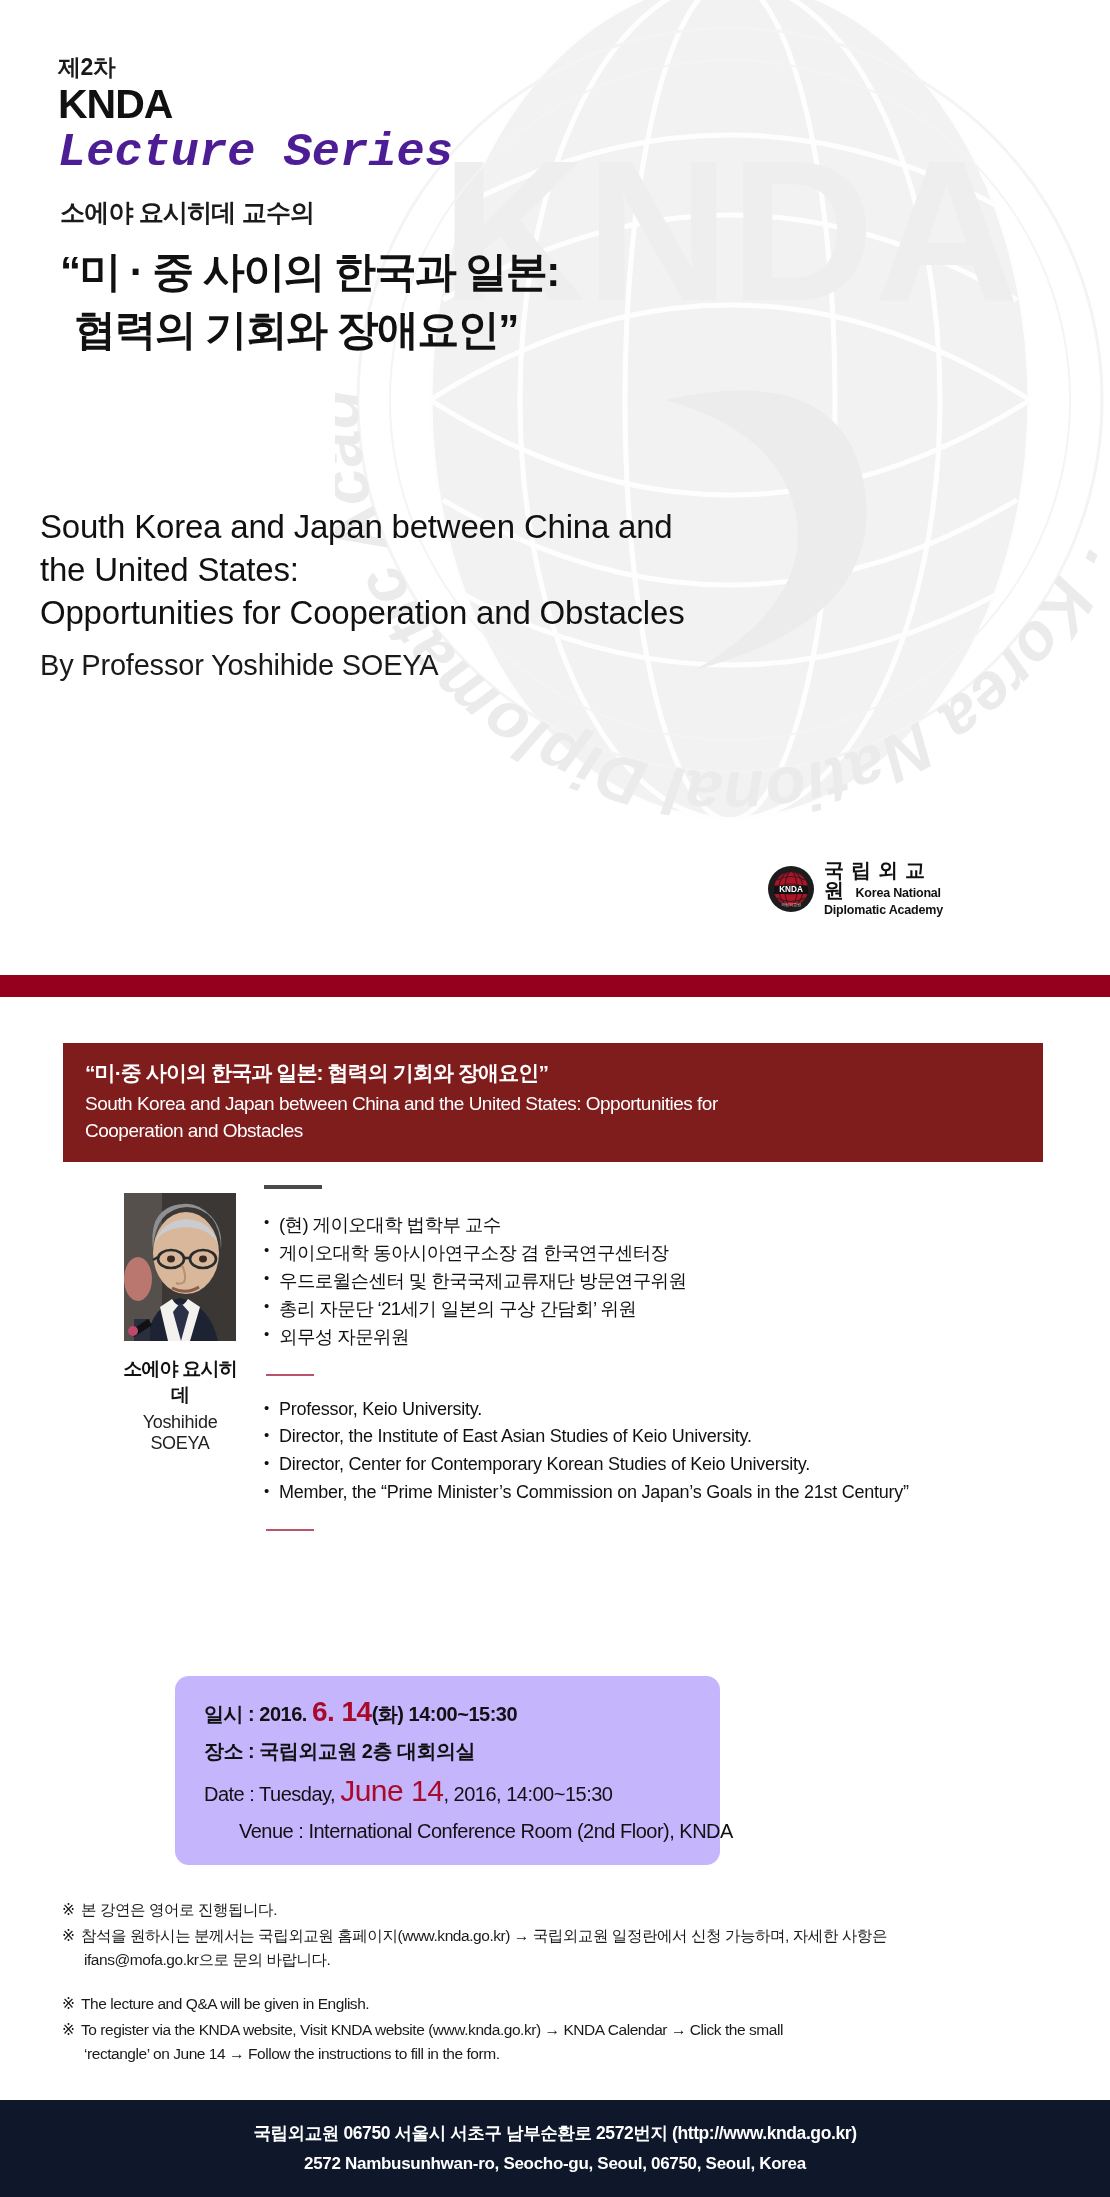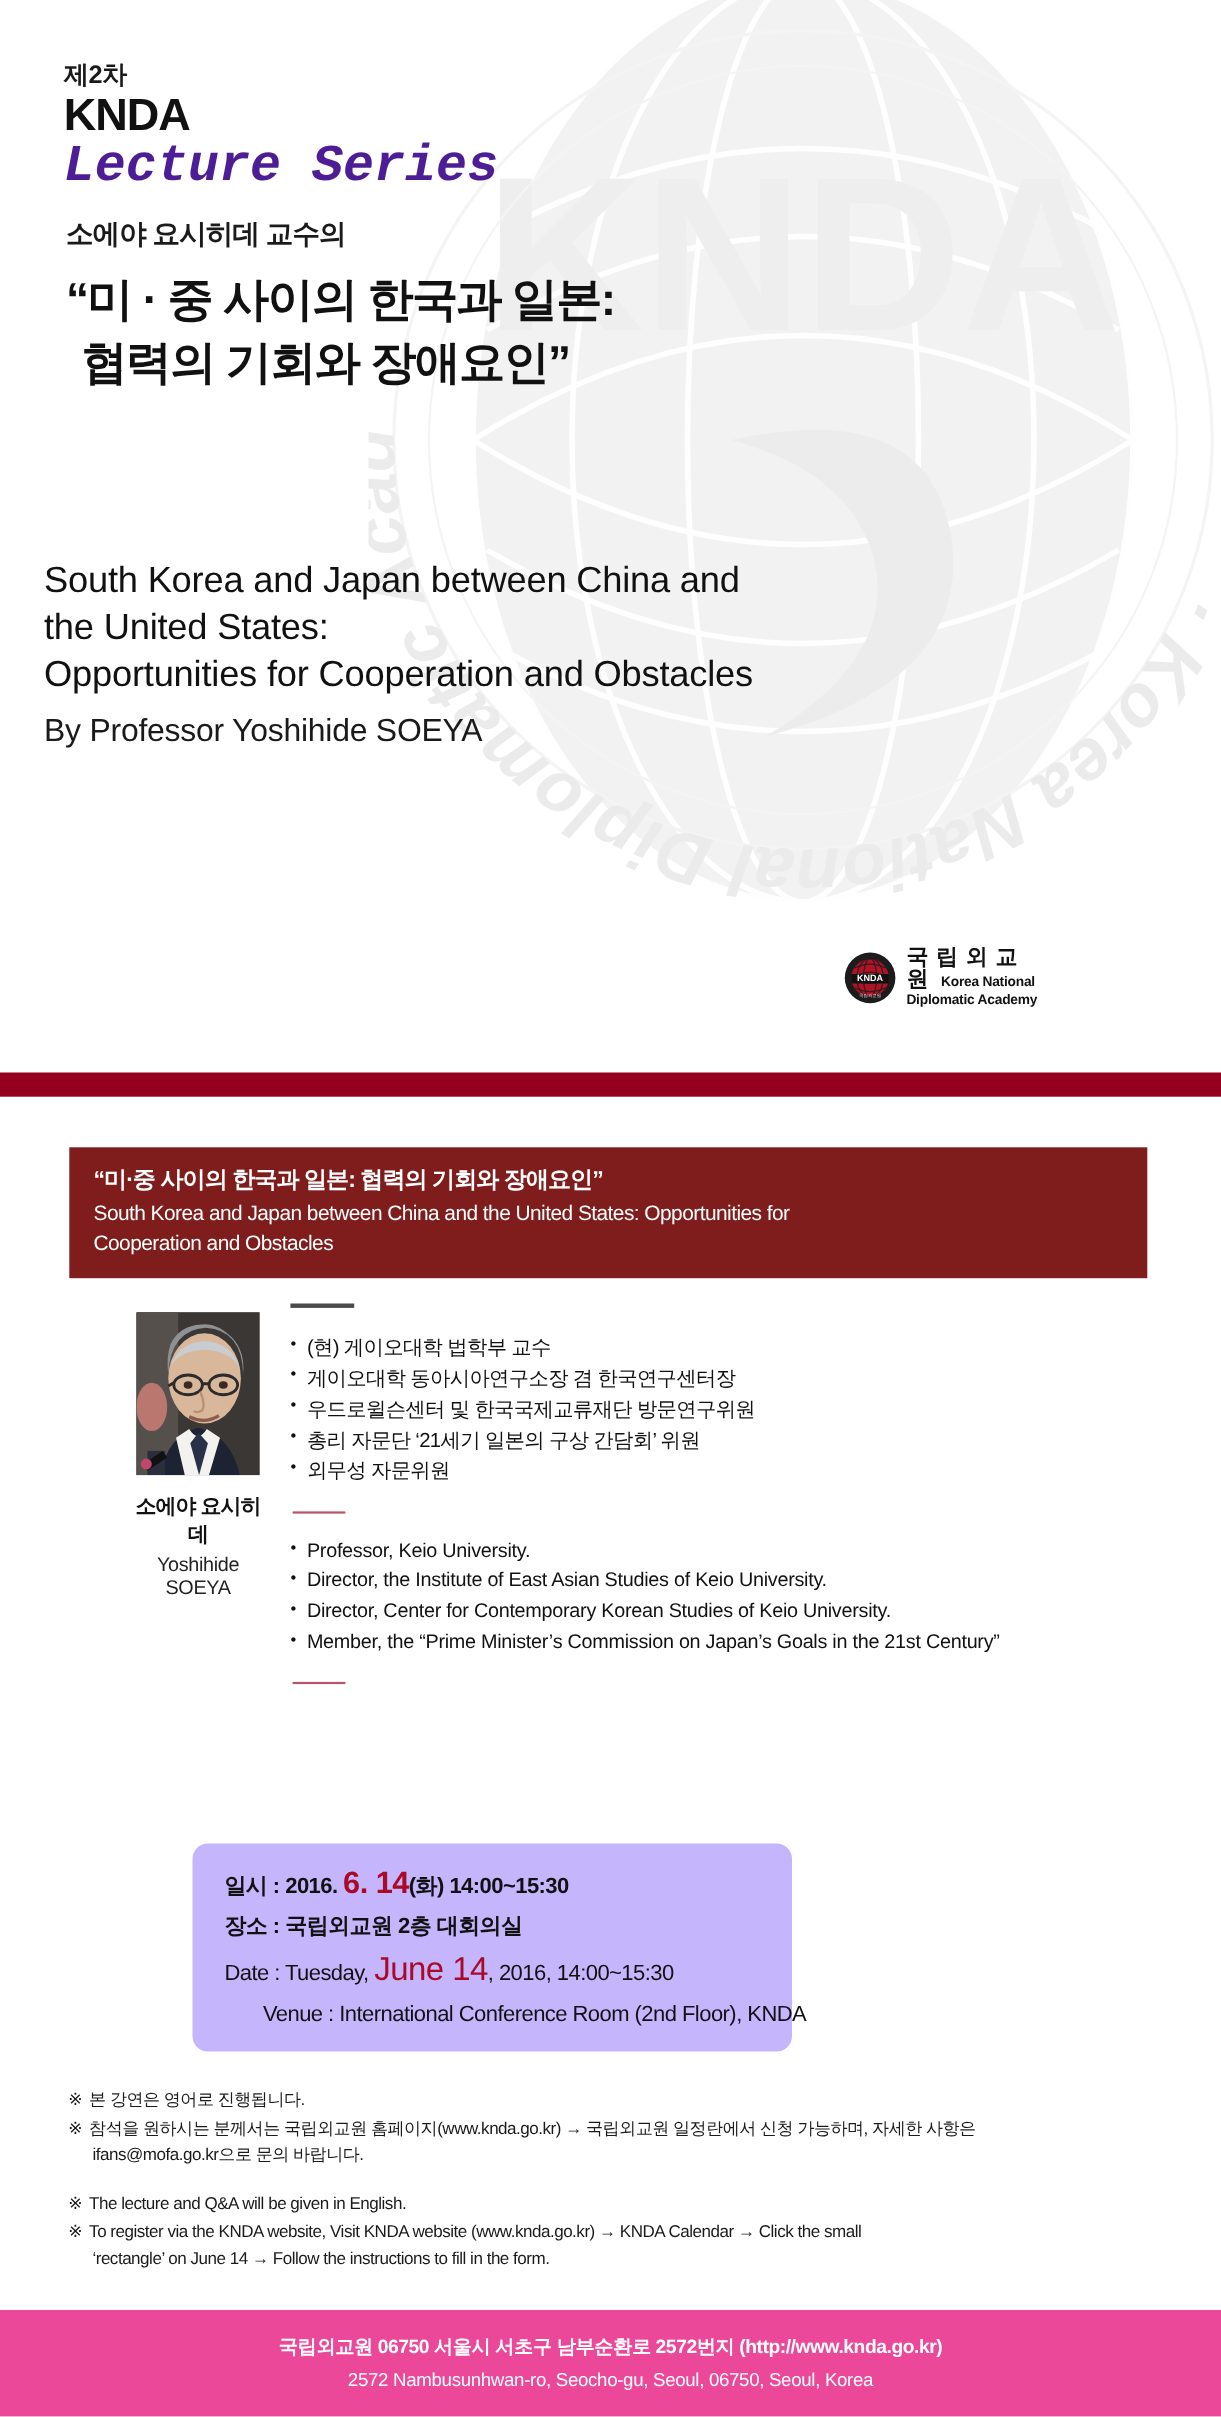--- a/index.html
+++ b/index.html
@@ -281,37 +281,37 @@
     left: 0; top: 0;
   }
   .note .cont { display: block; padding-left: 3px; }
 
   
   .footer {
     position: absolute;
     left: 0; bottom: 0;
     width: 1110px;
     height: 97px;
-    background: #ec4899;
+    background: #0f172a;
     color: #ffffff;
     display: flex;
     flex-direction: column;
     align-items: center;
     justify-content: center;
     z-index: 4;
   }
   .footer-line1 {
     font-size: 17.5px;
     font-weight: bold;
     letter-spacing: -0.4px;
     line-height: 1.75;
   }
   .footer-line2 {
     font-size: 17px;
-    font-weight: normal;
+    font-weight: bold;
     letter-spacing: -0.3px;
     line-height: 1.75;
   }
 </style>
 </head>
 <body>
 
 <div class="poster">
 
   <div class="watermark">

